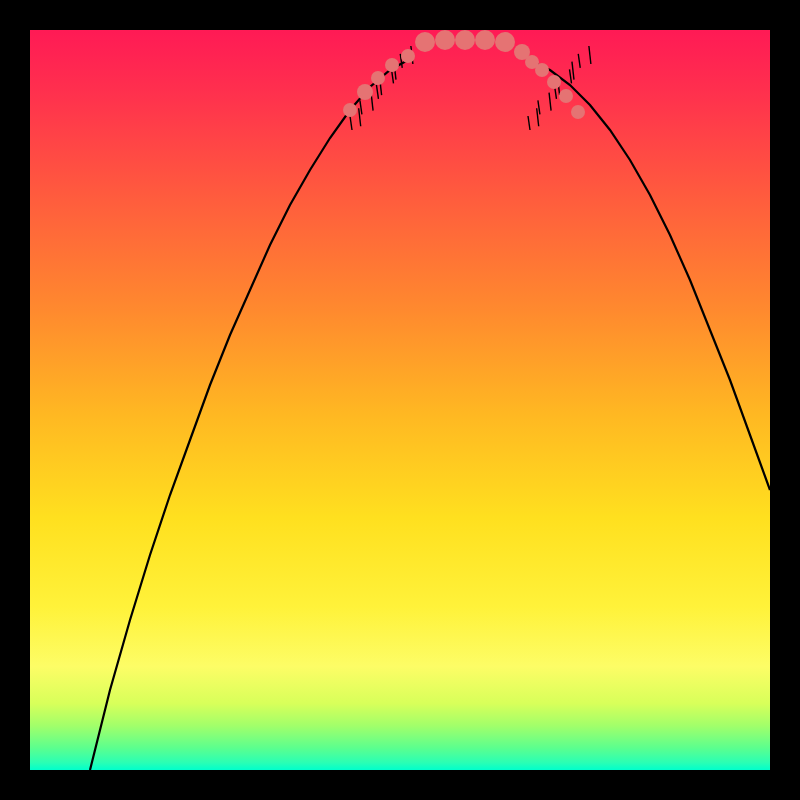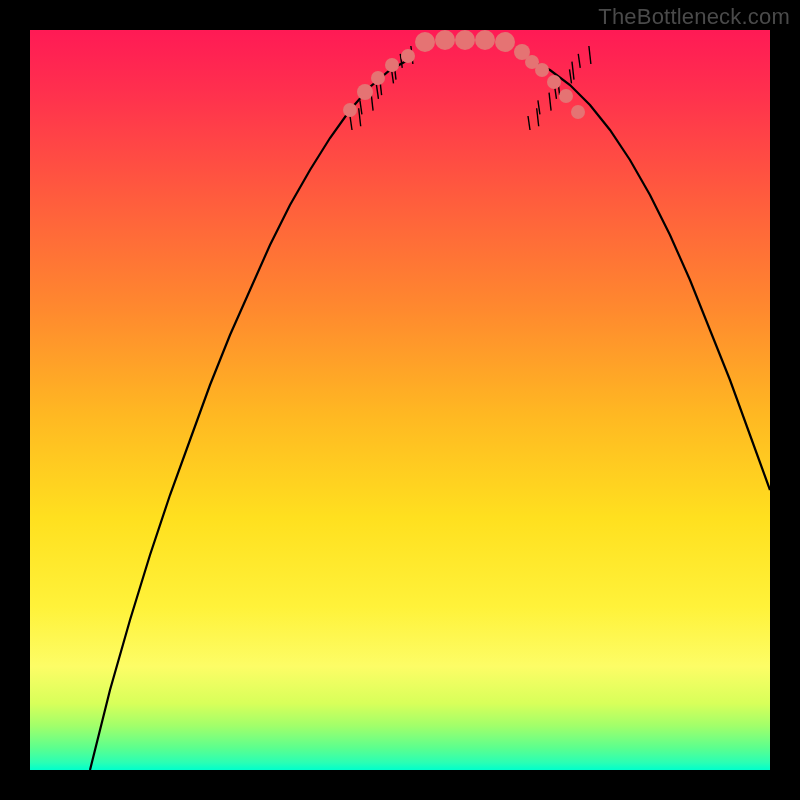--- a/index.html
+++ b/index.html
@@ -110,14 +110,13 @@
           <circle cx="492" cy="22" r="8" fill="#e57373"></circle>
           <circle cx="502" cy="32" r="7" fill="#e57373"></circle>
           <circle cx="512" cy="40" r="7" fill="#e57373"></circle>
           <circle cx="524" cy="52" r="7" fill="#e57373"></circle>
           <circle cx="536" cy="66" r="7" fill="#e57373"></circle>
           <circle cx="548" cy="82" r="7" fill="#e57373"></circle>
         </g>
     </svg>
   </div>
 
-  <div class="watermark">TheBottleneck.com</div>
 </div>
 
 </body></html>

